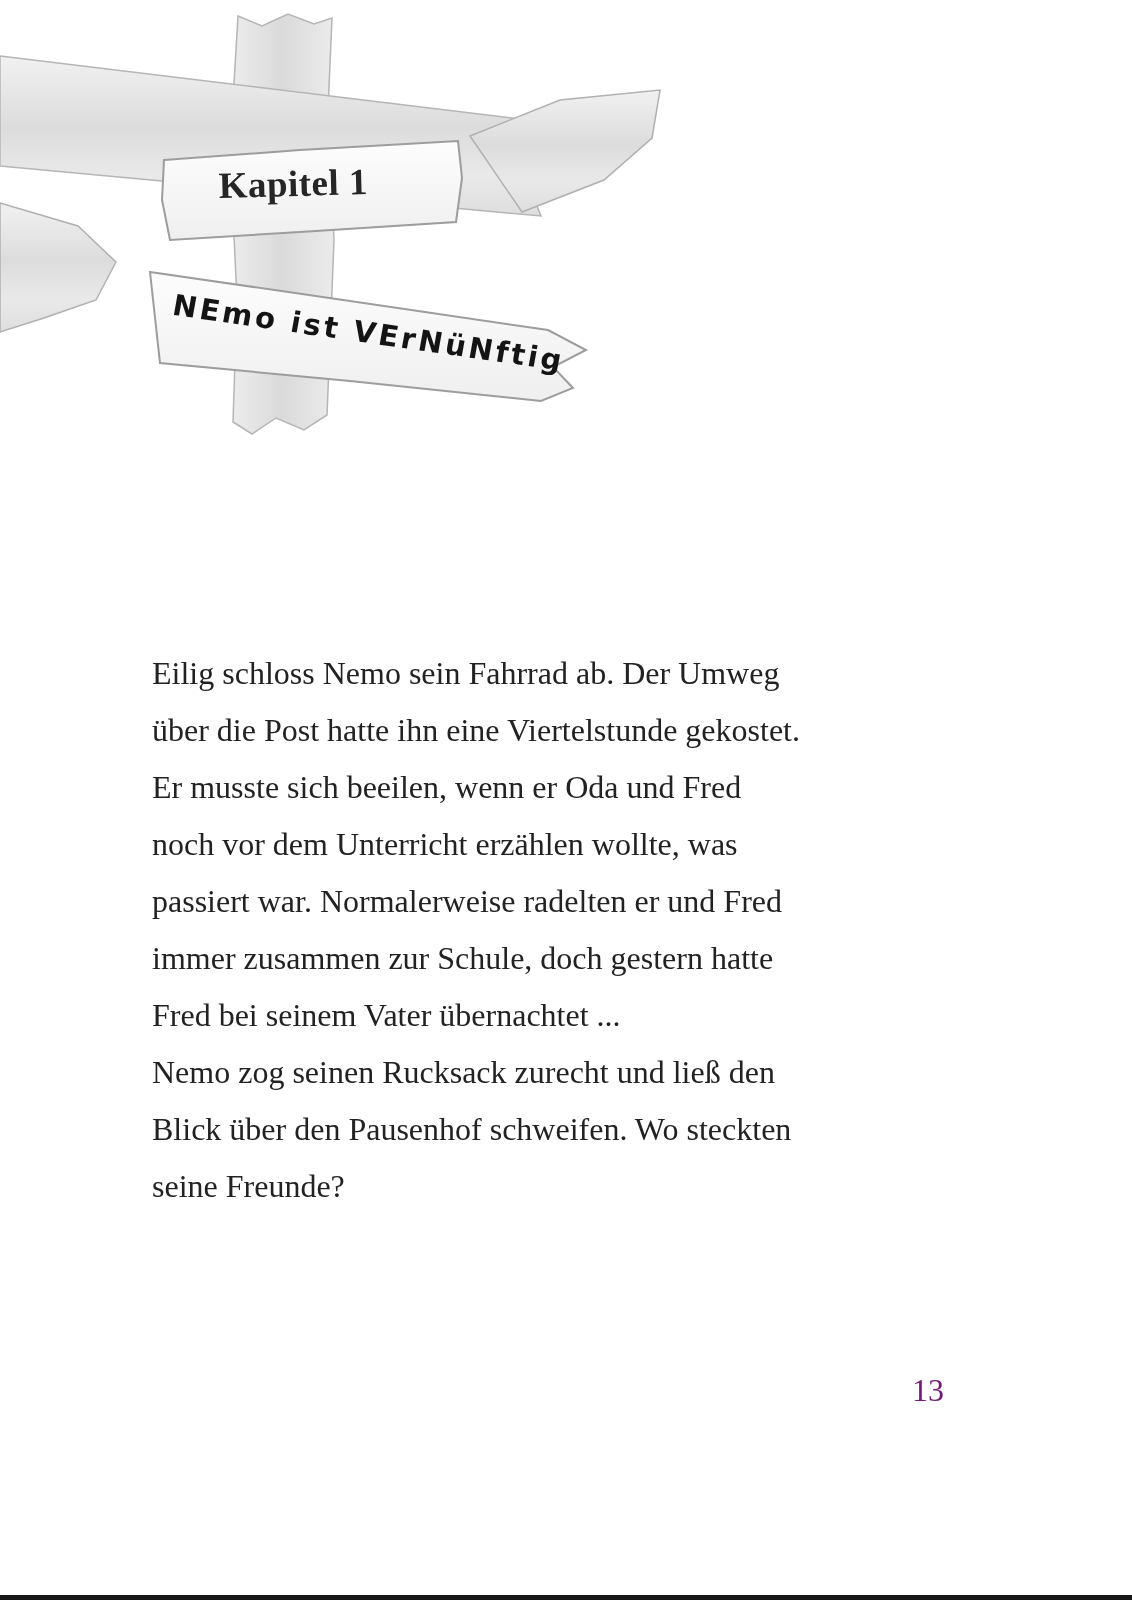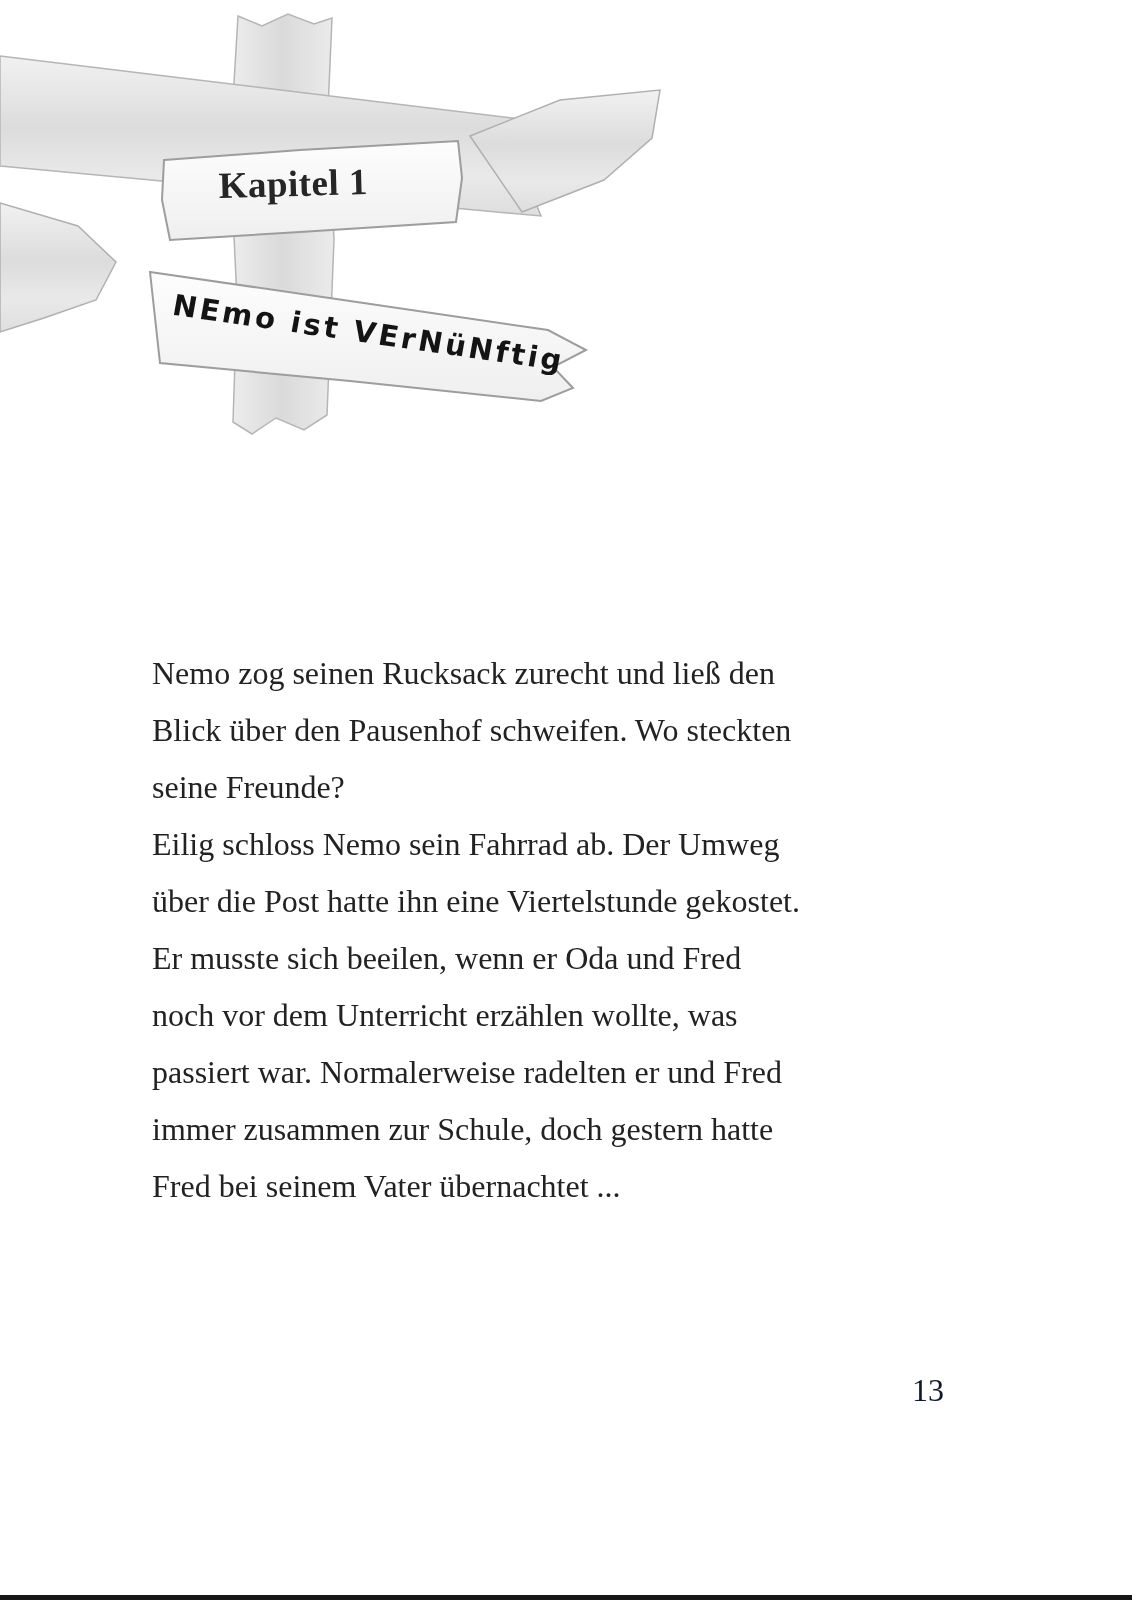--- a/index.html
+++ b/index.html
@@ -63,21 +63,21 @@
     font-size: 32px;
     line-height: 57px;
     white-space: pre;
     color: #222222;
   }
   .page-number {
     position: absolute;
     left: 912px;
     top: 1372px;
     font-size: 32px;
-    color: #0f172a;
+    color: #701a75;
   }
   .page-bottom-edge {
     position: absolute;
     left: 0;
     bottom: 0;
     width: 100%;
     height: 5px;
     background: #161616;
   }
 </style>
@@ -116,29 +116,29 @@
     <polygon points="164,160 300,150 458,141 462,178 456,222 300,232 170,240 162,200" fill="url(#tapeWhite)" stroke="#9d9d9d" stroke-width="2"></polygon>
 
     <polygon points="150,272 350,301 548,330 586,350 553,367 573,388 541,401 350,381 160,363" fill="url(#tapeWhite)" stroke="#9d9d9d" stroke-width="2"></polygon>
   </svg>
 
   <div class="chapter-label">Kapitel 1</div>
 
   <div class="chapter-title">NEmo ist VErNüNftig</div>
 
   <div class="body-text">
-    <p>Nemo zog seinen Rucksack zurecht und ließ den
-Blick über den Pausenhof schweifen. Wo steckten
-seine Freunde?</p>
     <p>Eilig schloss Nemo sein Fahrrad ab. Der Umweg
 über die Post hatte ihn eine Viertelstunde gekostet.
 Er musste sich beeilen, wenn er Oda und Fred
 noch vor dem Unterricht erzählen wollte, was
 passiert war. Normalerweise radelten er und Fred
 immer zusammen zur Schule, doch gestern hatte
 Fred bei seinem Vater übernachtet ...</p>
+    <p>Nemo zog seinen Rucksack zurecht und ließ den
+Blick über den Pausenhof schweifen. Wo steckten
+seine Freunde?</p>
   </div>
 
   <div class="page-number">13</div>
 
   <div class="page-bottom-edge"></div>
 
 </div>
 
 </body></html>

